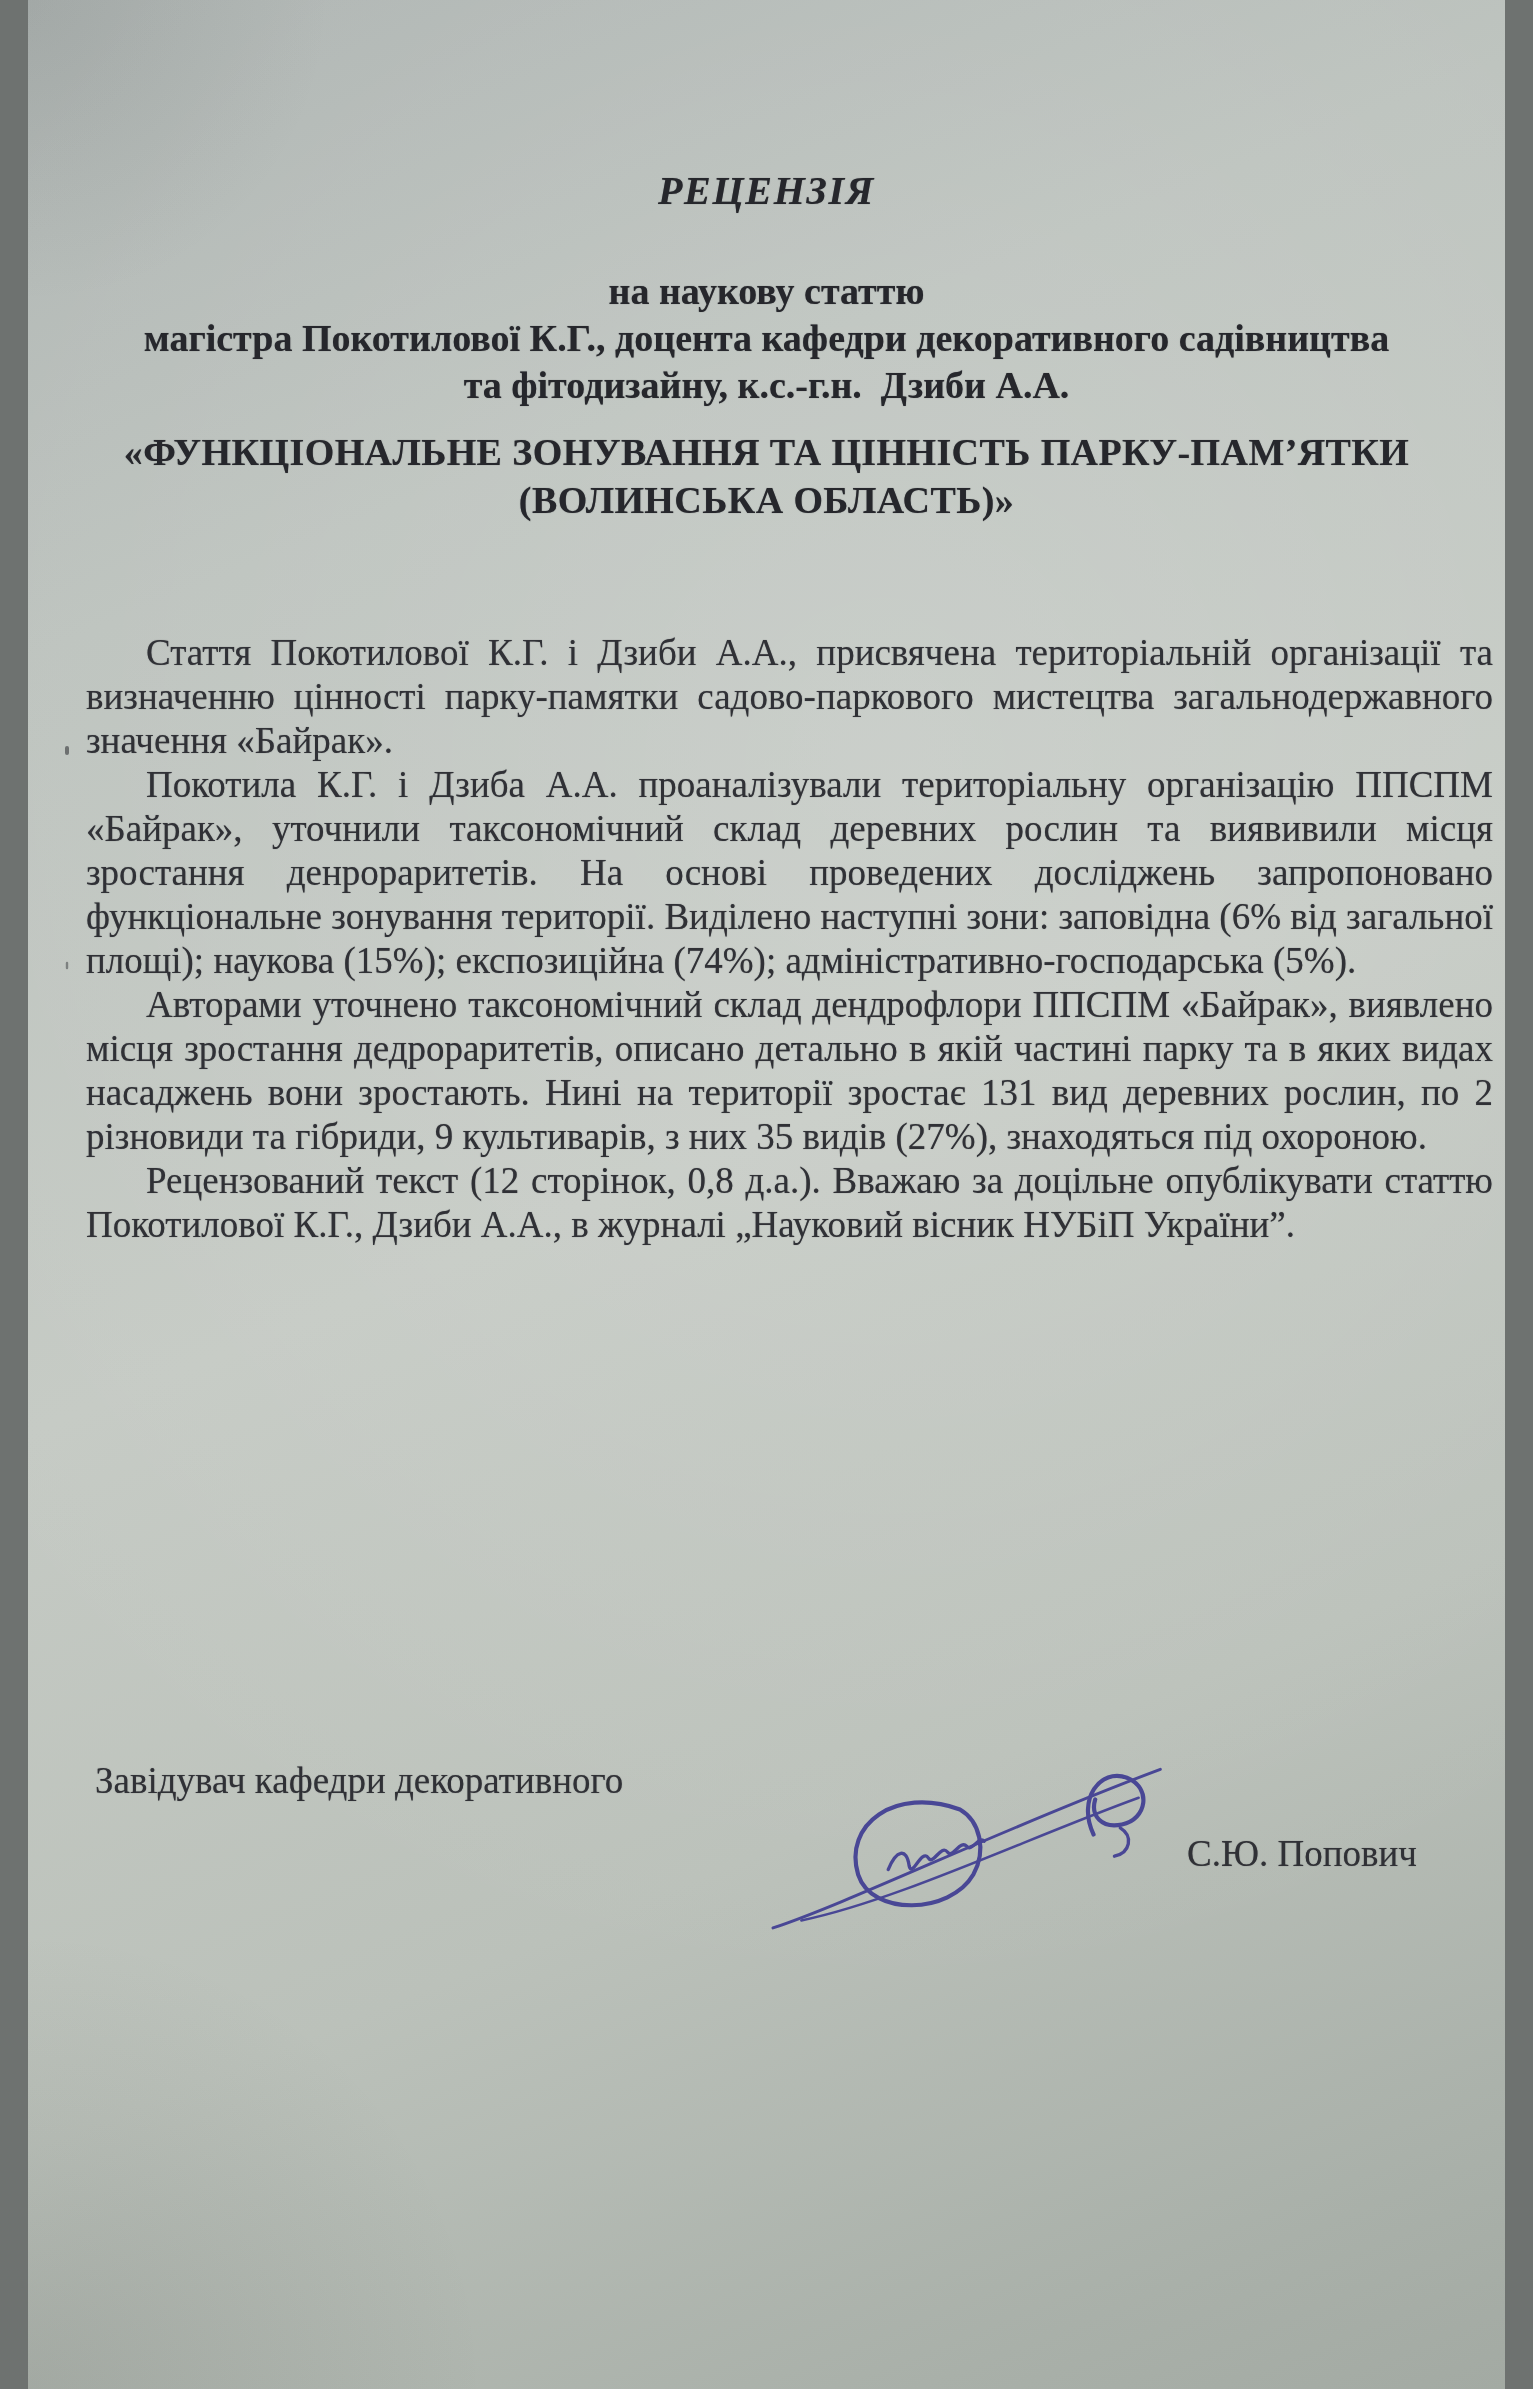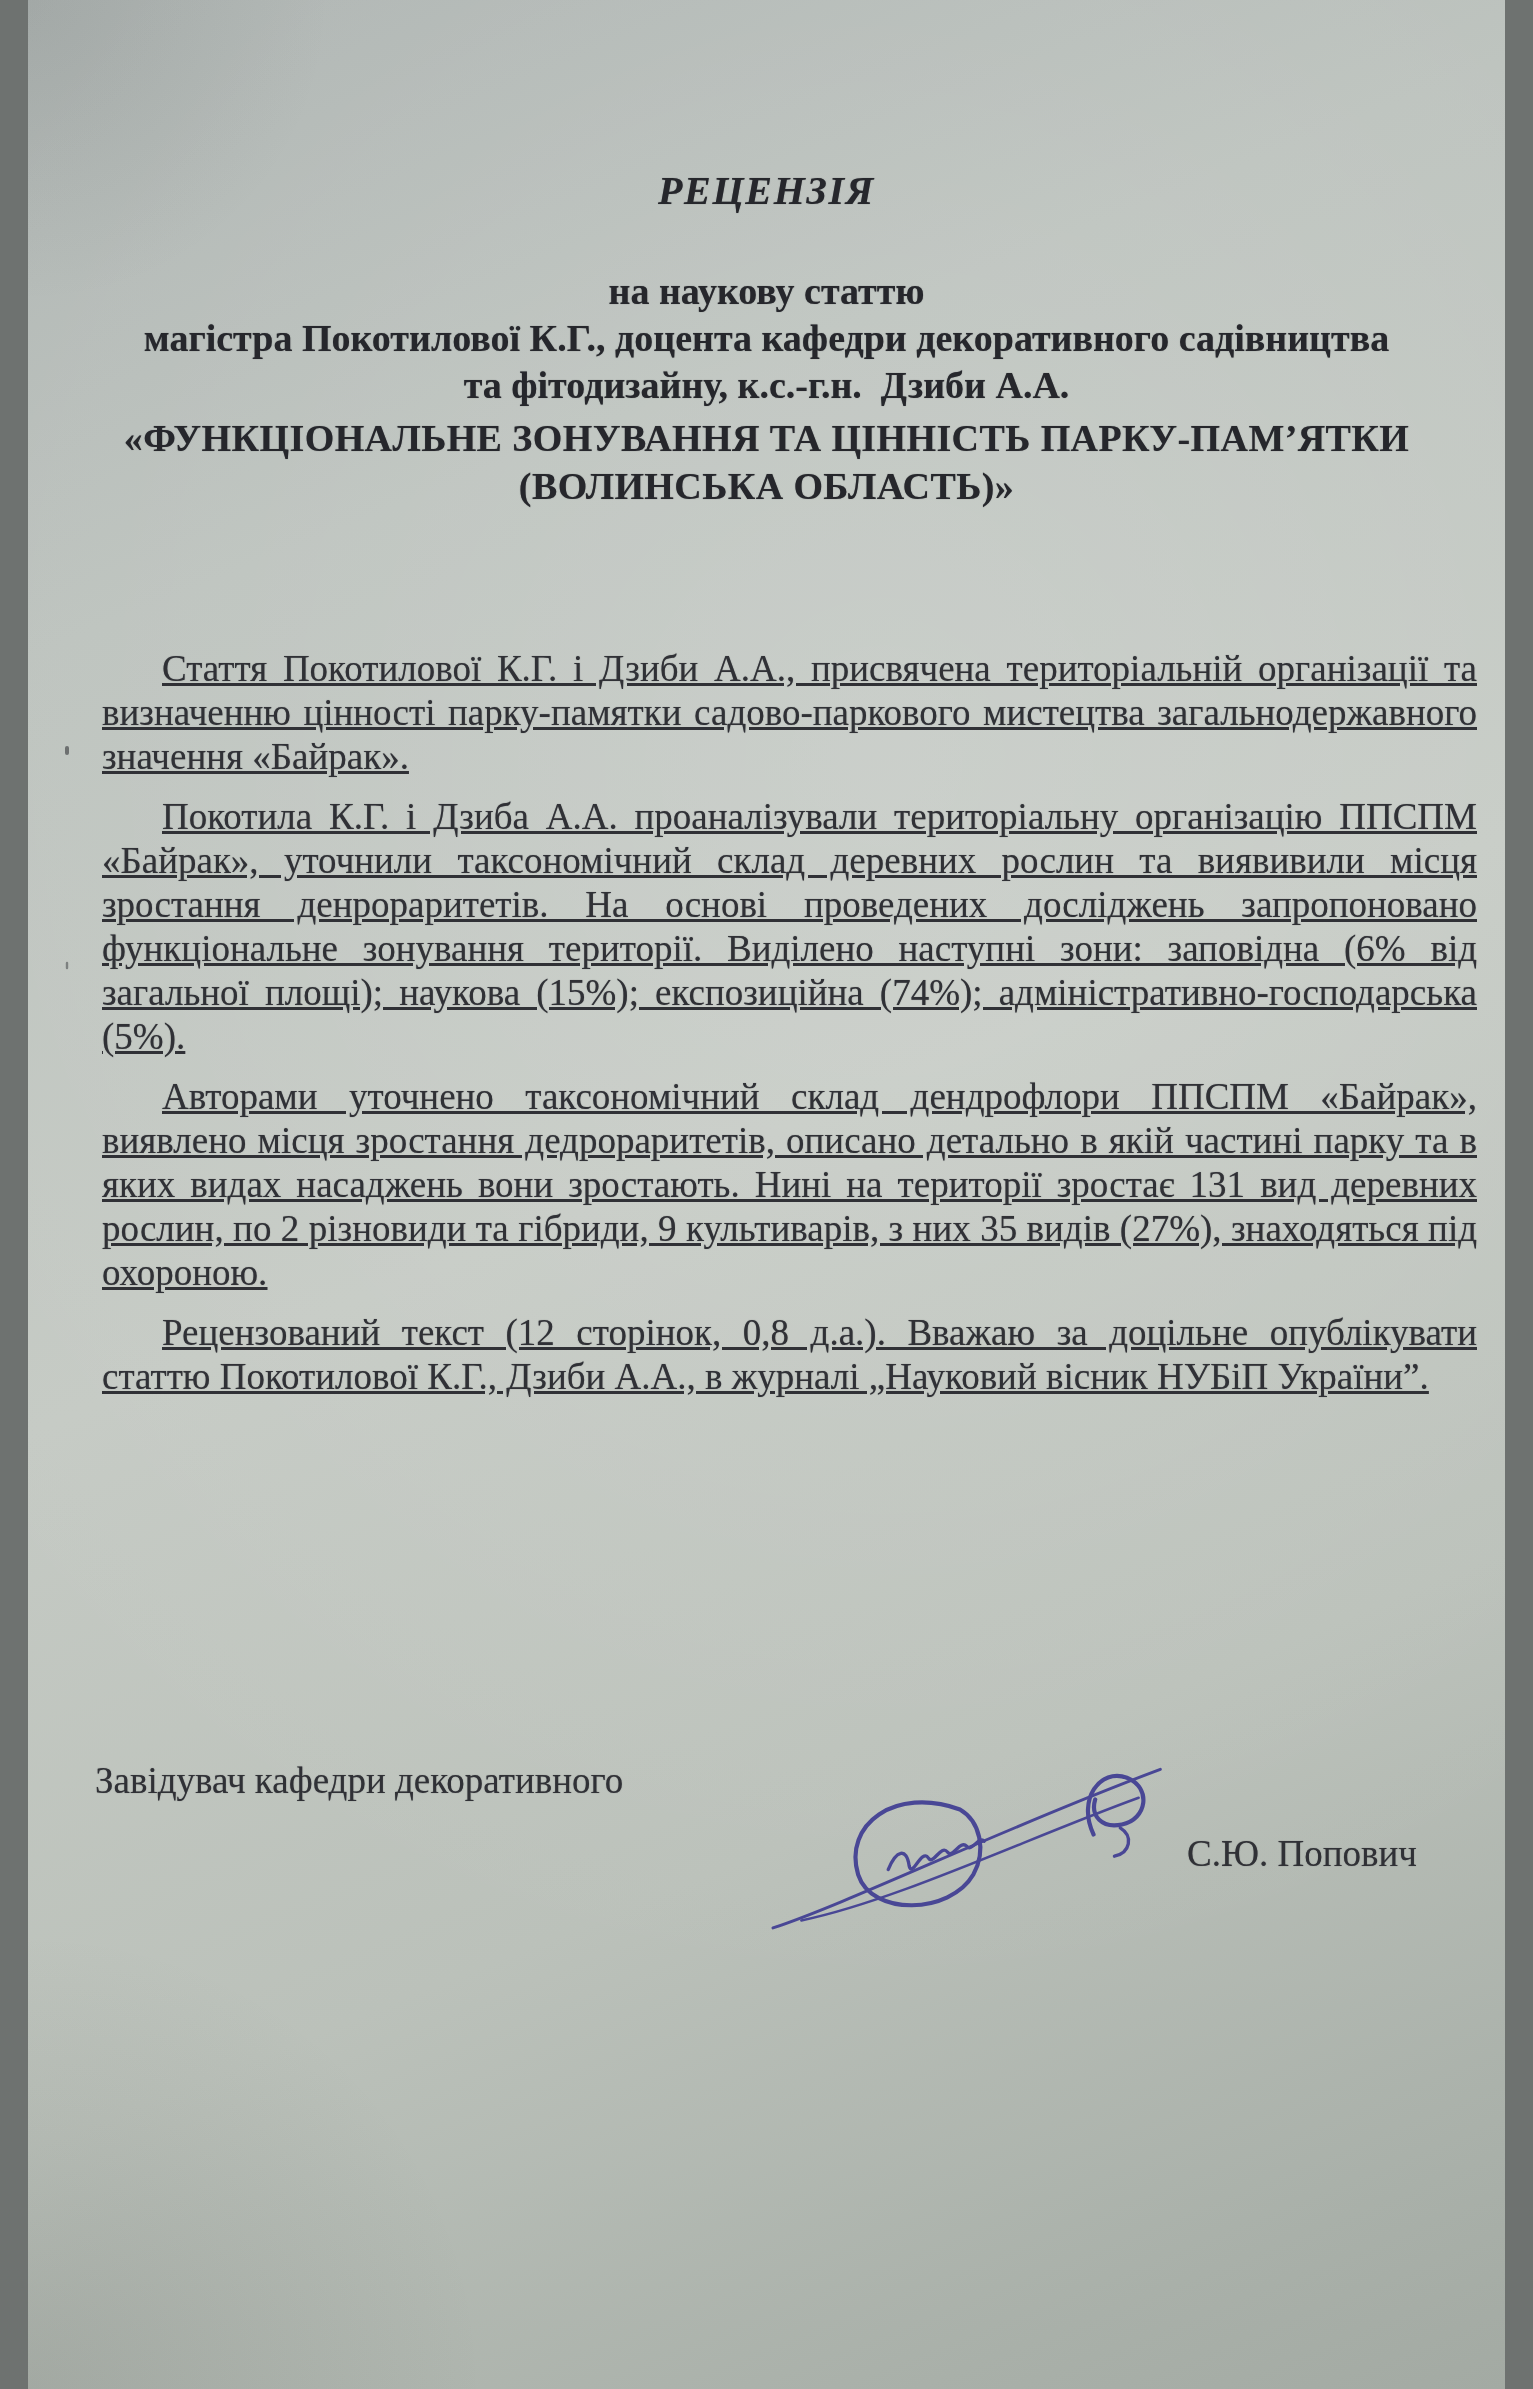--- a/index.html
+++ b/index.html
@@ -28,29 +28,29 @@
   .doc-type{
     position:absolute; top:167px; left:0; right:0;
     text-align:center;
     font-size:40px; font-weight:bold; font-style:italic;
     letter-spacing:1.7px; color:#26272c;
   }
   .head-block{
     position:absolute; top:268px; left:0; right:0; text-align:center;
   }
   .subtitle{ font-size:38px; font-weight:bold; line-height:47px; color:#26272c; }
-  .article-title{ font-size:38px; font-weight:bold; line-height:48px; letter-spacing:0.4px; color:#26272c; margin-top:5px; }
+  .article-title{ font-size:38px; font-weight:bold; line-height:48px; letter-spacing:0.4px; color:#26272c; margin-top:19px; }
 
   .body-text{
     position:absolute; top:631px; left:58px; width:1407px;
     font-size:37px; line-height:44px;
     text-align:justify;
     color:#303136;
   }
-  .body-text p{ margin:16px; text-indent:60px;text-decoration:underline; }
+  .body-text p{ margin:0; text-indent:60px; }
 
   .sig-pos-1{ position:absolute; left:67px; top:1759px; font-size:37px; color:#303136; }
   .sig-pos-2{ position:absolute; left:67px; top:1827px; font-size:37px; color:#303136; }
   .sig-name { position:absolute; left:1159px; top:1832px; font-size:37px; color:#303136; }
 
   .sig-svg{ position:absolute; left:733px; top:1751px; }
 </style>
 </head>
 <body>
 

